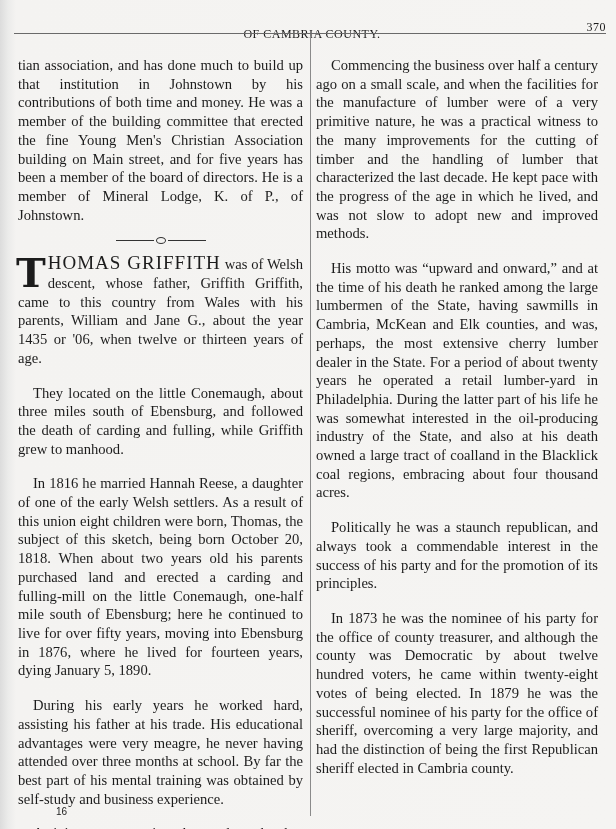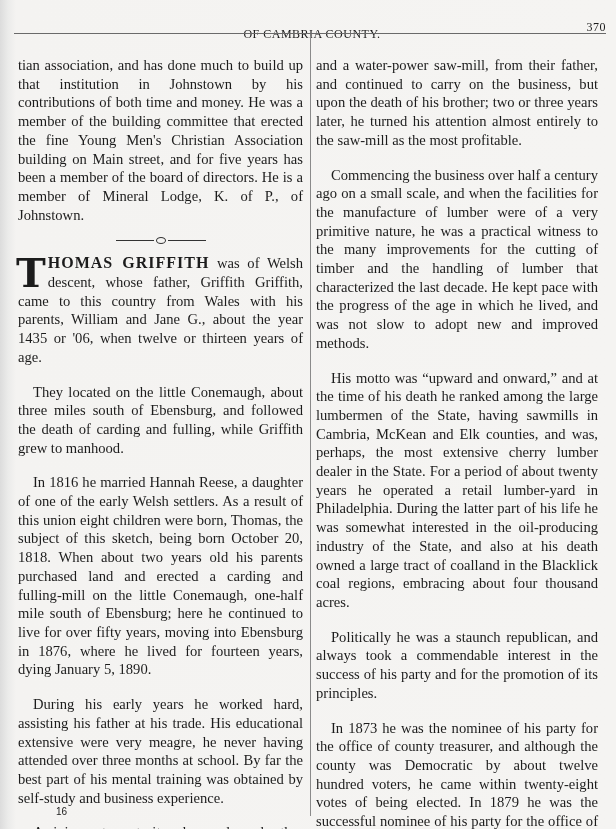--- a/index.html
+++ b/index.html
@@ -41,21 +41,21 @@
     display: flex; align-items: center; justify-content: center;
     height: 20px; margin: 6px 0 2px 0;
   }
   .ornament .line { height: 1px; width: 38px; background: #333; }
   .ornament .dot { width: 8px; height: 5px; border: 1px solid #333; border-radius: 50%; margin: 0 2px; }
   .dropcap-para { text-indent: 0 !important; margin-top: 4px !important; }
   .dropcap {
     float: left; font-size: 40px; line-height: 32px; font-weight: bold;
     margin: 3px 2px 0 -2px; font-family: "DejaVu Serif", serif;
   }
-  .smallcaps { font-weight: bold; letter-spacing: 1px; font-size: 16px; margin-top: 44px; }
+  .smallcaps { font-weight: normal; letter-spacing: 1px; font-size: 19px; margin-top: 44px; }
   .footer-sig {
     position: absolute; left: 56px; top: 806px;
     font-family: Liberation Sans, sans-serif; font-size: 10px;
   }
 </style>
 </head>
 <body>
 
 <div class="page">
 
@@ -73,26 +73,25 @@
       <span class="line"></span>
       <span class="dot"></span>
       <span class="line"></span>
     </div>
 
     <p class="dropcap-para">
       <span class="dropcap">T</span><span class="smallcaps">HOMAS GRIFFITH</span><span> was of Welsh descent, whose father, Griffith Griffith, came to this country from Wales with his parents, William and Jane G., about the year 1435 or '06, when twelve or thirteen years of age.</span>
     </p>
     <p>They located on the little Conemaugh, about three miles south of Ebensburg, and followed the death of carding and fulling, while Griffith grew to manhood.</p>
     <p>In 1816 he married Hannah Reese, a daughter of one of the early Welsh settlers. As a result of this union eight children were born, Thomas, the subject of this sketch, being born October 20, 1818. When about two years old his parents purchased land and erected a carding and fulling-mill on the little Conemaugh, one-half mile south of Ebensburg; here he continued to live for over fifty years, moving into Ebensburg in 1876, where he lived for fourteen years, dying January 5, 1890.</p>
-    <p>During his early years he worked hard, assisting his father at his trade. His educational extensive were very meagre, he never having attended over three months at school. By far the best part of his mental training was obtained by self-study and business experience.</p>
+    <p>During his early years he worked hard, assisting his father at his trade. His educational advantages were very meagre, he never having attended over three months at school. By far the best part of his mental training was obtained by self-study and business experience.</p>
     <p>Arriving at maturity, he and a brother purchased the farm, including the carding-mill</p>
   </div>
 
   <div class="col col-right">
-    <p class="noindent">and a water-power saw-mill, from their father, and continued to carry on the business, but upon the death of his brother; two or three years later, he turned his attention almost entirely to the saw-mill as the most profitable.</p>
     <p>Commencing the business over half a century ago on a small scale, and when the facilities for the manufacture of lumber were of a very primitive nature, he was a practical witness to the many improvements for the cutting of timber and the handling of lumber that characterized the last decade. He kept pace with the progress of the age in which he lived, and was not slow to adopt new and improved methods.</p>
     <p>His motto was “upward and onward,” and at the time of his death he ranked among the large lumbermen of the State, having sawmills in Cambria, McKean and Elk counties, and was, perhaps, the most extensive cherry lumber dealer in the State. For a period of about twenty years he operated a retail lumber-yard in Philadelphia. During the latter part of his life he was somewhat interested in the oil-producing industry of the State, and also at his death owned a large tract of coalland in the Blacklick coal regions, embracing about four thousand acres.</p>
     <p>Politically he was a staunch republican, and always took a commendable interest in the success of his party and for the promotion of its principles.</p>
     <p>In 1873 he was the nominee of his party for the office of county treasurer, and although the county was Democratic by about twelve hundred voters, he came within twenty-eight votes of being elected. In 1879 he was the successful nominee of his party for the office of sheriff, overcoming a very large majority, and had the distinction of being the first Republican sheriff elected in Cambria county.</p>
   </div>
 
   <div class="footer-sig">16</div>
 </div>
 
 </body></html>

